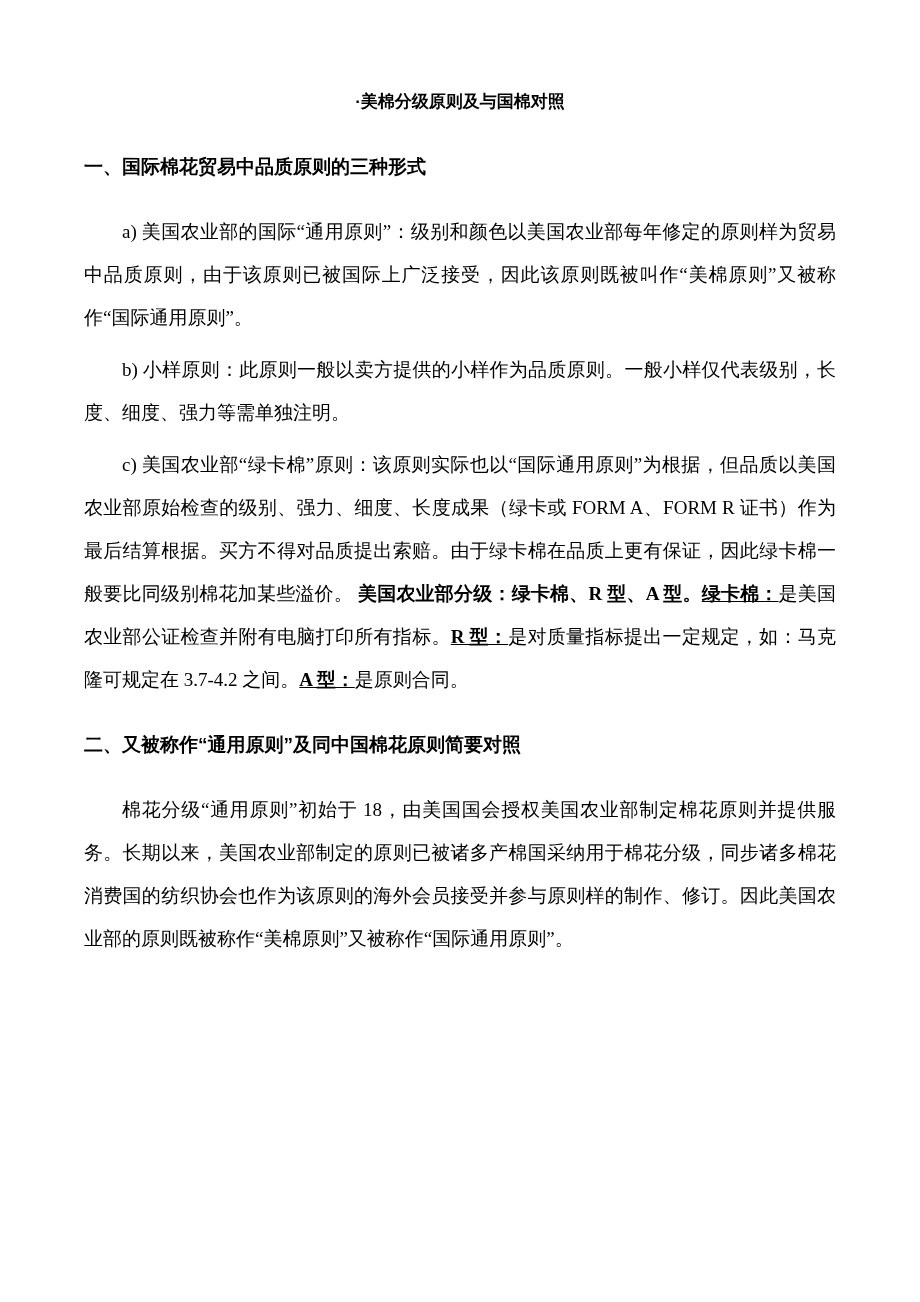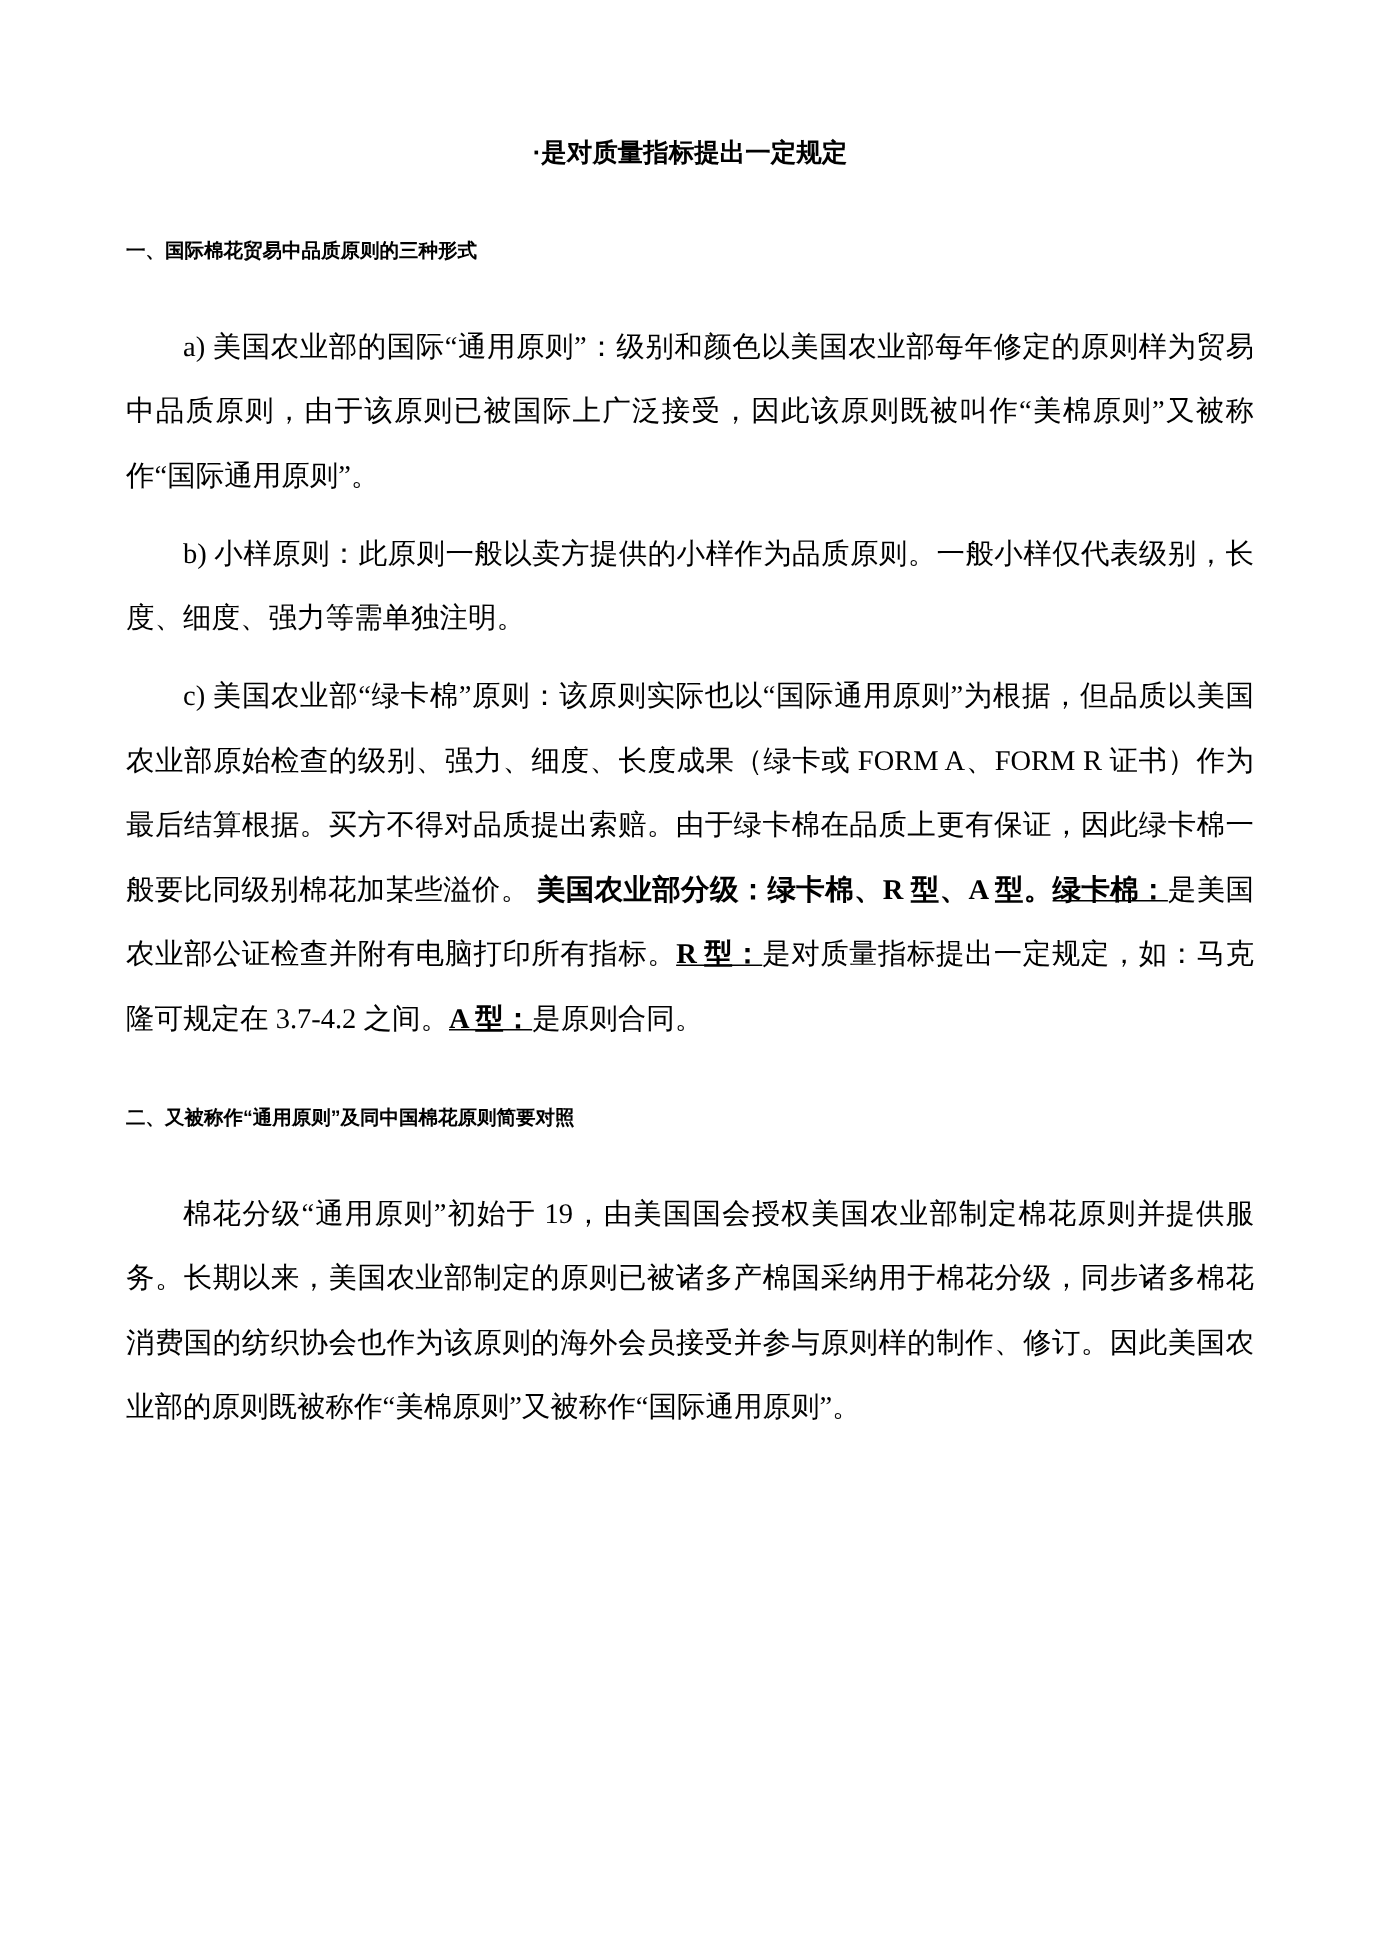--- a/index.html
+++ b/index.html
@@ -20,50 +20,50 @@
   .doc-title {
     font-family: "Liberation Sans", "DejaVu Sans", sans-serif;
     font-size: 17px;
     font-weight: bold;
     text-align: center;
     line-height: 43px;
     margin: 0 0 2px 0;
   }
   .heading {
     font-family: "Liberation Sans", "DejaVu Sans", sans-serif;
-    font-size: 13px;
+    font-size: 19px;
     font-weight: bold;
     line-height: 43px;
     margin: 22px 0 22px 0;
     text-align: left;
   }
   .para {
     font-size: 19px;
     line-height: 43px;
     text-indent: 38px;
     text-align: justify;
     margin: 9px 0;
   }
   .bold { font-weight: bold; }
   .underline { text-decoration: underline; }
 </style>
 </head>
 <body>
 
 <div class="page">
 
-  <p class="doc-title">·是对质量指标提出一定规定</p>
+  <p class="doc-title">·美棉分级原则及与国棉对照</p>
 
   <h2 class="heading">一、国际棉花贸易中品质原则的三种形式</h2>
 
   <p class="para">a) 美国农业部的国际“通用原则”：级别和颜色以美国农业部每年修定的原则样为贸易中品质原则，由于该原则已被国际上广泛接受，因此该原则既被叫作“美棉原则”又被称作“国际通用原则”。</p>
 
   <p class="para">b) 小样原则：此原则一般以卖方提供的小样作为品质原则。一般小样仅代表级别，长度、细度、强力等需单独注明。</p>
 
   <p class="para"><span>c) 美国农业部“绿卡棉”原则：该原则实际也以“国际通用原则”为根据，但品质以美国农业部原始检查的级别、强力、细度、长度成果（绿卡或 FORM A、FORM R 证书）作为最后结算根据。买方不得对品质提出索赔。由于绿卡棉在品质上更有保证，因此绿卡棉一般要比同级别棉花加某些溢价。 </span><span class="bold">美国农业部分级：绿卡棉、R 型、A 型。</span><span class="bold underline">绿卡棉：</span><span>是美国农业部公证检查并附有电脑打印所有指标。</span><span class="bold underline">R 型：</span><span>是对质量指标提出一定规定，如：马克隆可规定在 3.7-4.2 之间。</span><span class="bold underline">A 型：</span><span>是原则合同。</span></p>
 
 
 
   <h2 class="heading">二、又被称作“通用原则”及同中国棉花原则简要对照</h2>
 
-  <p class="para">棉花分级“通用原则”初始于 19，由美国国会授权美国农业部制定棉花原则并提供服务。长期以来，美国农业部制定的原则已被诸多产棉国采纳用于棉花分级，同步诸多棉花消费国的纺织协会也作为该原则的海外会员接受并参与原则样的制作、修订。因此美国农业部的原则既被称作“美棉原则”又被称作“国际通用原则”。</p>
+  <p class="para">棉花分级“通用原则”初始于 18，由美国国会授权美国农业部制定棉花原则并提供服务。长期以来，美国农业部制定的原则已被诸多产棉国采纳用于棉花分级，同步诸多棉花消费国的纺织协会也作为该原则的海外会员接受并参与原则样的制作、修订。因此美国农业部的原则既被称作“美棉原则”又被称作“国际通用原则”。</p>
 
 </div>
 
 </body></html>

